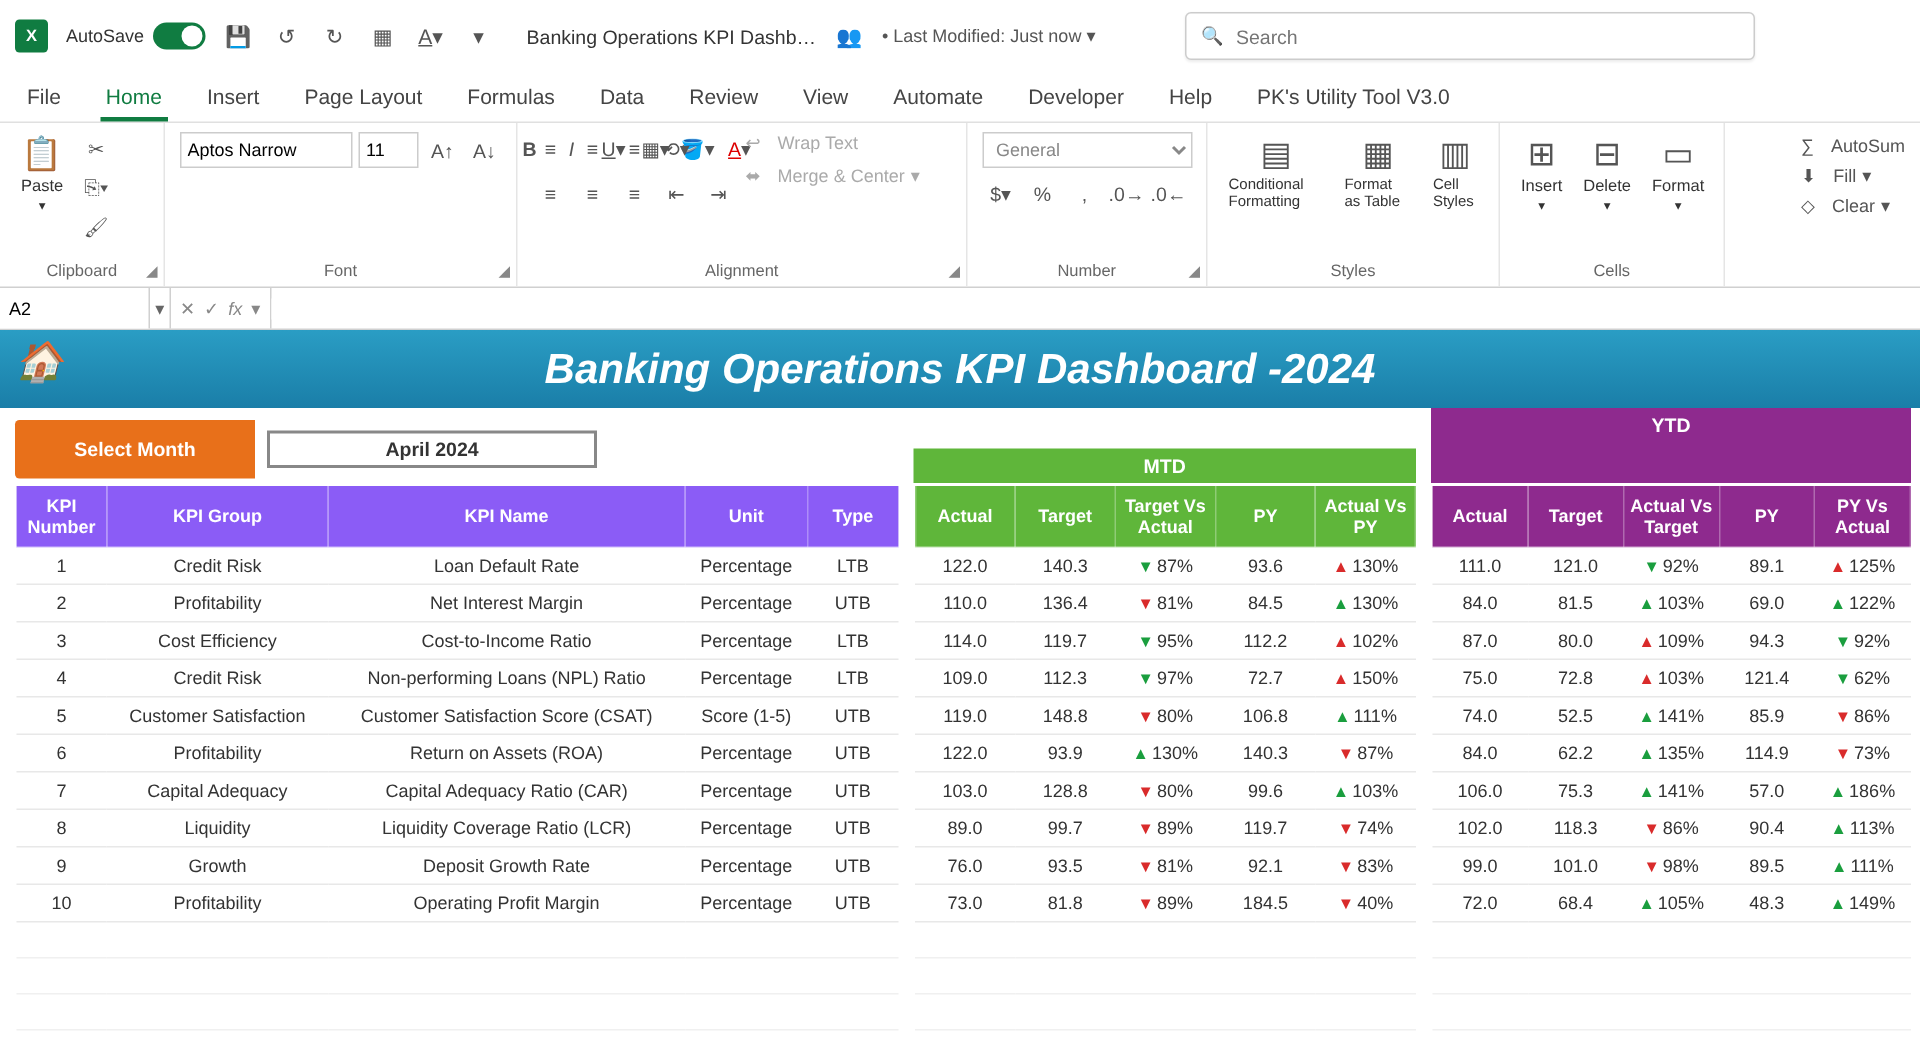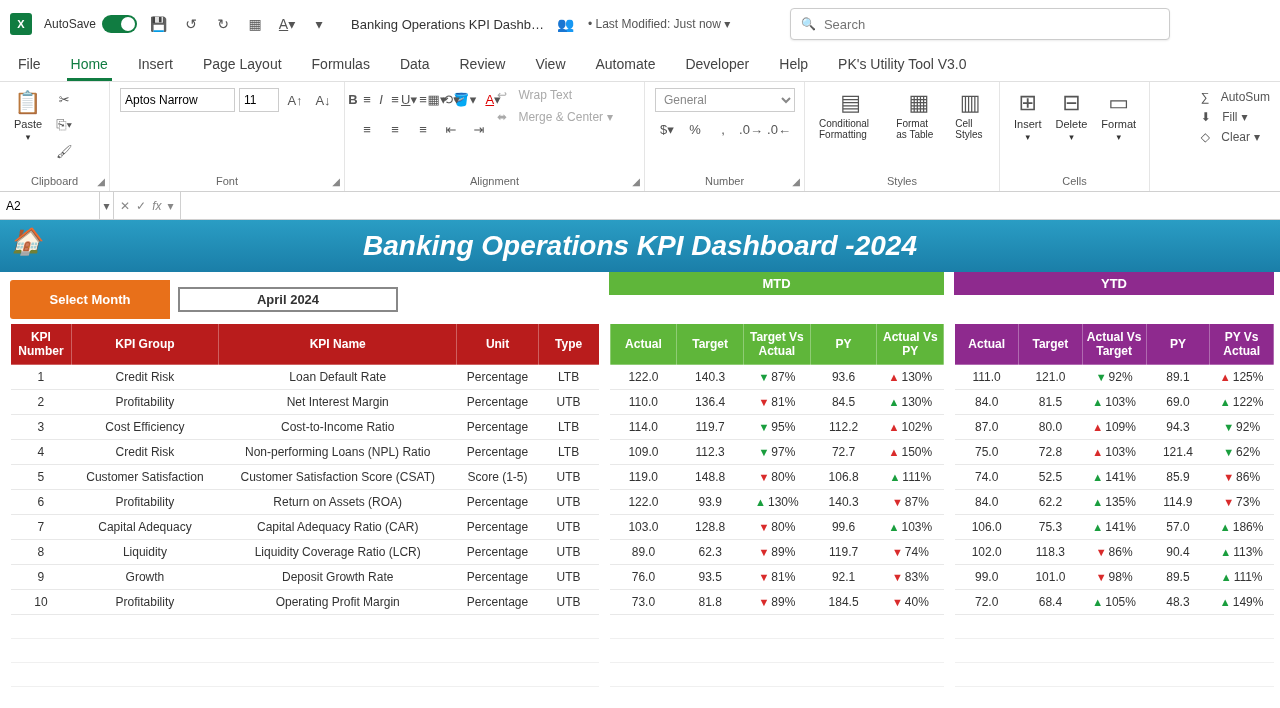--- a/index.html
+++ b/index.html
@@ -50,28 +50,28 @@
 
 .dash { position:relative; }
 .banner { background:linear-gradient(#2a9dc4,#1a7ea8); color:#fff; font-size:28px; font-weight:bold; text-align:center; padding:10px 0; font-style:italic; position:relative;}
 .home-ico { position:absolute; left:10px; top:6px; font-size:26px; color:#fff;}
 
 .controls { display:flex; padding:8px 10px 4px 10px; gap:8px; align-items:center;}
 .select-label { background:#e8701a; color:#fff; font-weight:bold; padding:12px 0; width:160px; text-align:center; border-radius:3px 0 0 3px; font-size:13px;}
 .month-val { background:#fff; border:2px solid #888; font-weight:bold; padding:3px 0; width:220px; text-align:center; font-size:13px;}
 
 .section-headers { position:absolute; top:52px; right:0; display:flex; gap:10px; padding-right:6px;}
-.sec-mtd { background:#5fb63a; color:#fff; font-weight:bold; text-align:center; width:335px; padding:4px 0; font-size:13px;}
+.sec-mtd { background:#5fb63a; color:#fff; font-weight:bold; text-align:center; width:335px; padding:4px 0; font-size:13px;margin-top:27px;}
 .sec-ytd { background:#8e2a8e; color:#fff; font-weight:bold; text-align:center; width:320px; padding:4px 0; font-size:13px;}
 
 .grid-wrap { display:flex; padding:0 6px 0 10px; gap:10px; }
 .tbl { border-collapse:collapse; font-size:12px;}
 .tbl th { color:#fff; font-weight:bold; padding:6px 4px; font-size:12px; text-align:center; border:1px solid rgba(255,255,255,0.3);}
 .tbl td { text-align:center; padding:5px 3px; border-bottom:1px solid #e8e8e8; background:#fff;}
-.tbl-left th { background:#b91c1c;margin-top:36px; }
+.tbl-left th { background:#8b5cf6;margin-top:36px; }
 .tbl-mtd th { background:#5fb63a; }
 .tbl-ytd th { background:#8e2a8e; }
 .tbl-left { width:590px; }
 .tbl-mtd { width:335px; }
 .tbl-ytd { width:320px; }
 .arrow-up { color:#1a9e3e; font-size:11px; margin-right:2px;}
 .arrow-dn { color:#d92b2b; font-size:11px; margin-right:2px;}
 .empty-row td { height:24px; border-bottom:1px solid #f0f0f0;}
 
 .tbl-left td:nth-child(1){width:60px;}
@@ -450,21 +450,21 @@
           </tr>
           <tr>
     <td>103.0</td>
             <td>128.8</td>
     <td class="pct-cell"><span class="arrow-dn">▼</span>80%</td>
     <td>99.6</td>
     <td class="pct-cell"><span class="arrow-up">▲</span>103%</td>
           </tr>
           <tr>
     <td>89.0</td>
-            <td>62.3</td>
+            <td>99.7</td>
     <td class="pct-cell"><span class="arrow-dn">▼</span>89%</td>
     <td>119.7</td>
     <td class="pct-cell"><span class="arrow-dn">▼</span>74%</td>
           </tr>
           <tr>
     <td>76.0</td>
             <td>93.5</td>
     <td class="pct-cell"><span class="arrow-dn">▼</span>81%</td>
     <td>92.1</td>
     <td class="pct-cell"><span class="arrow-dn">▼</span>83%</td>

